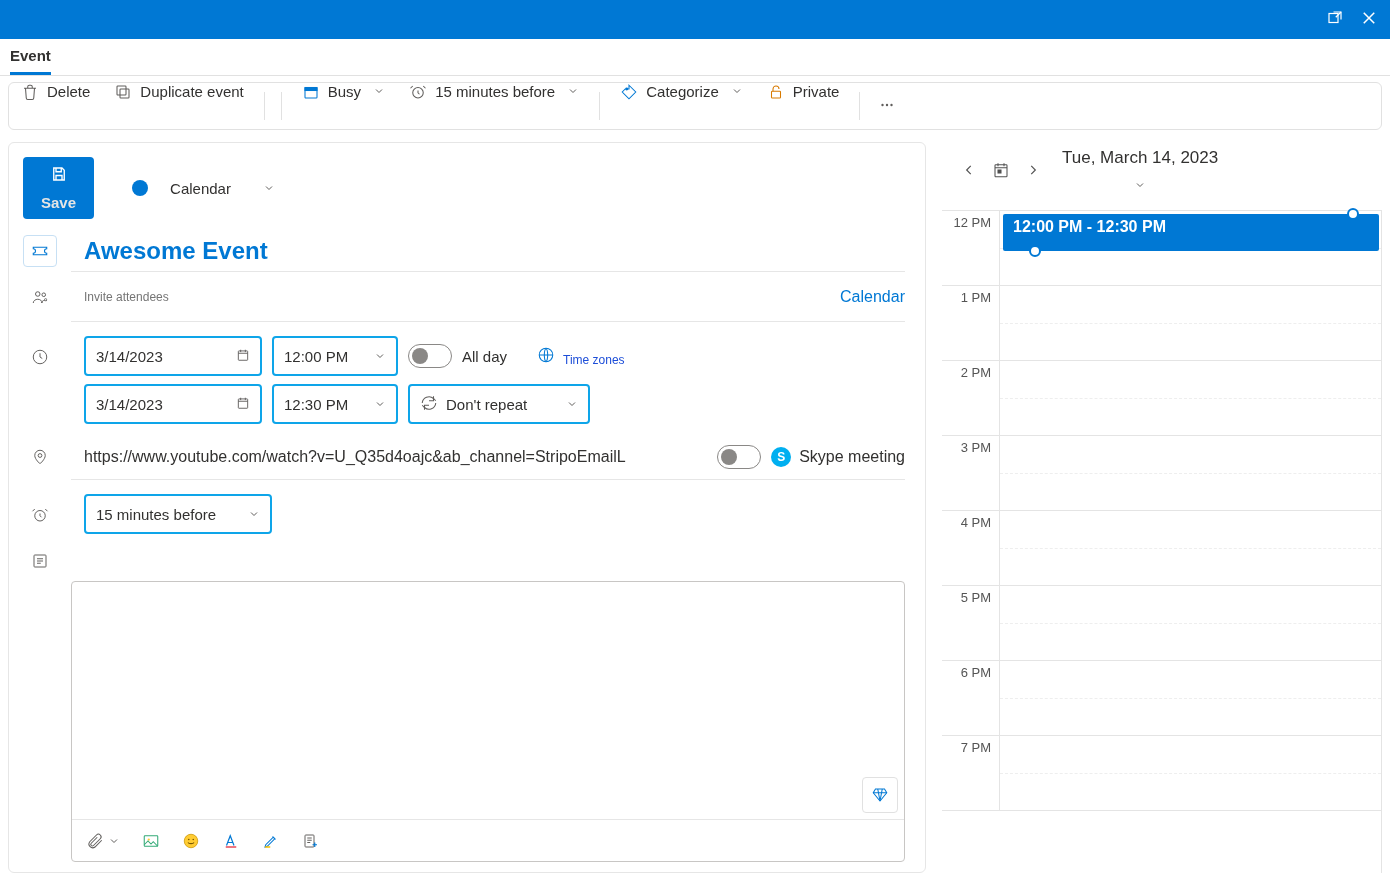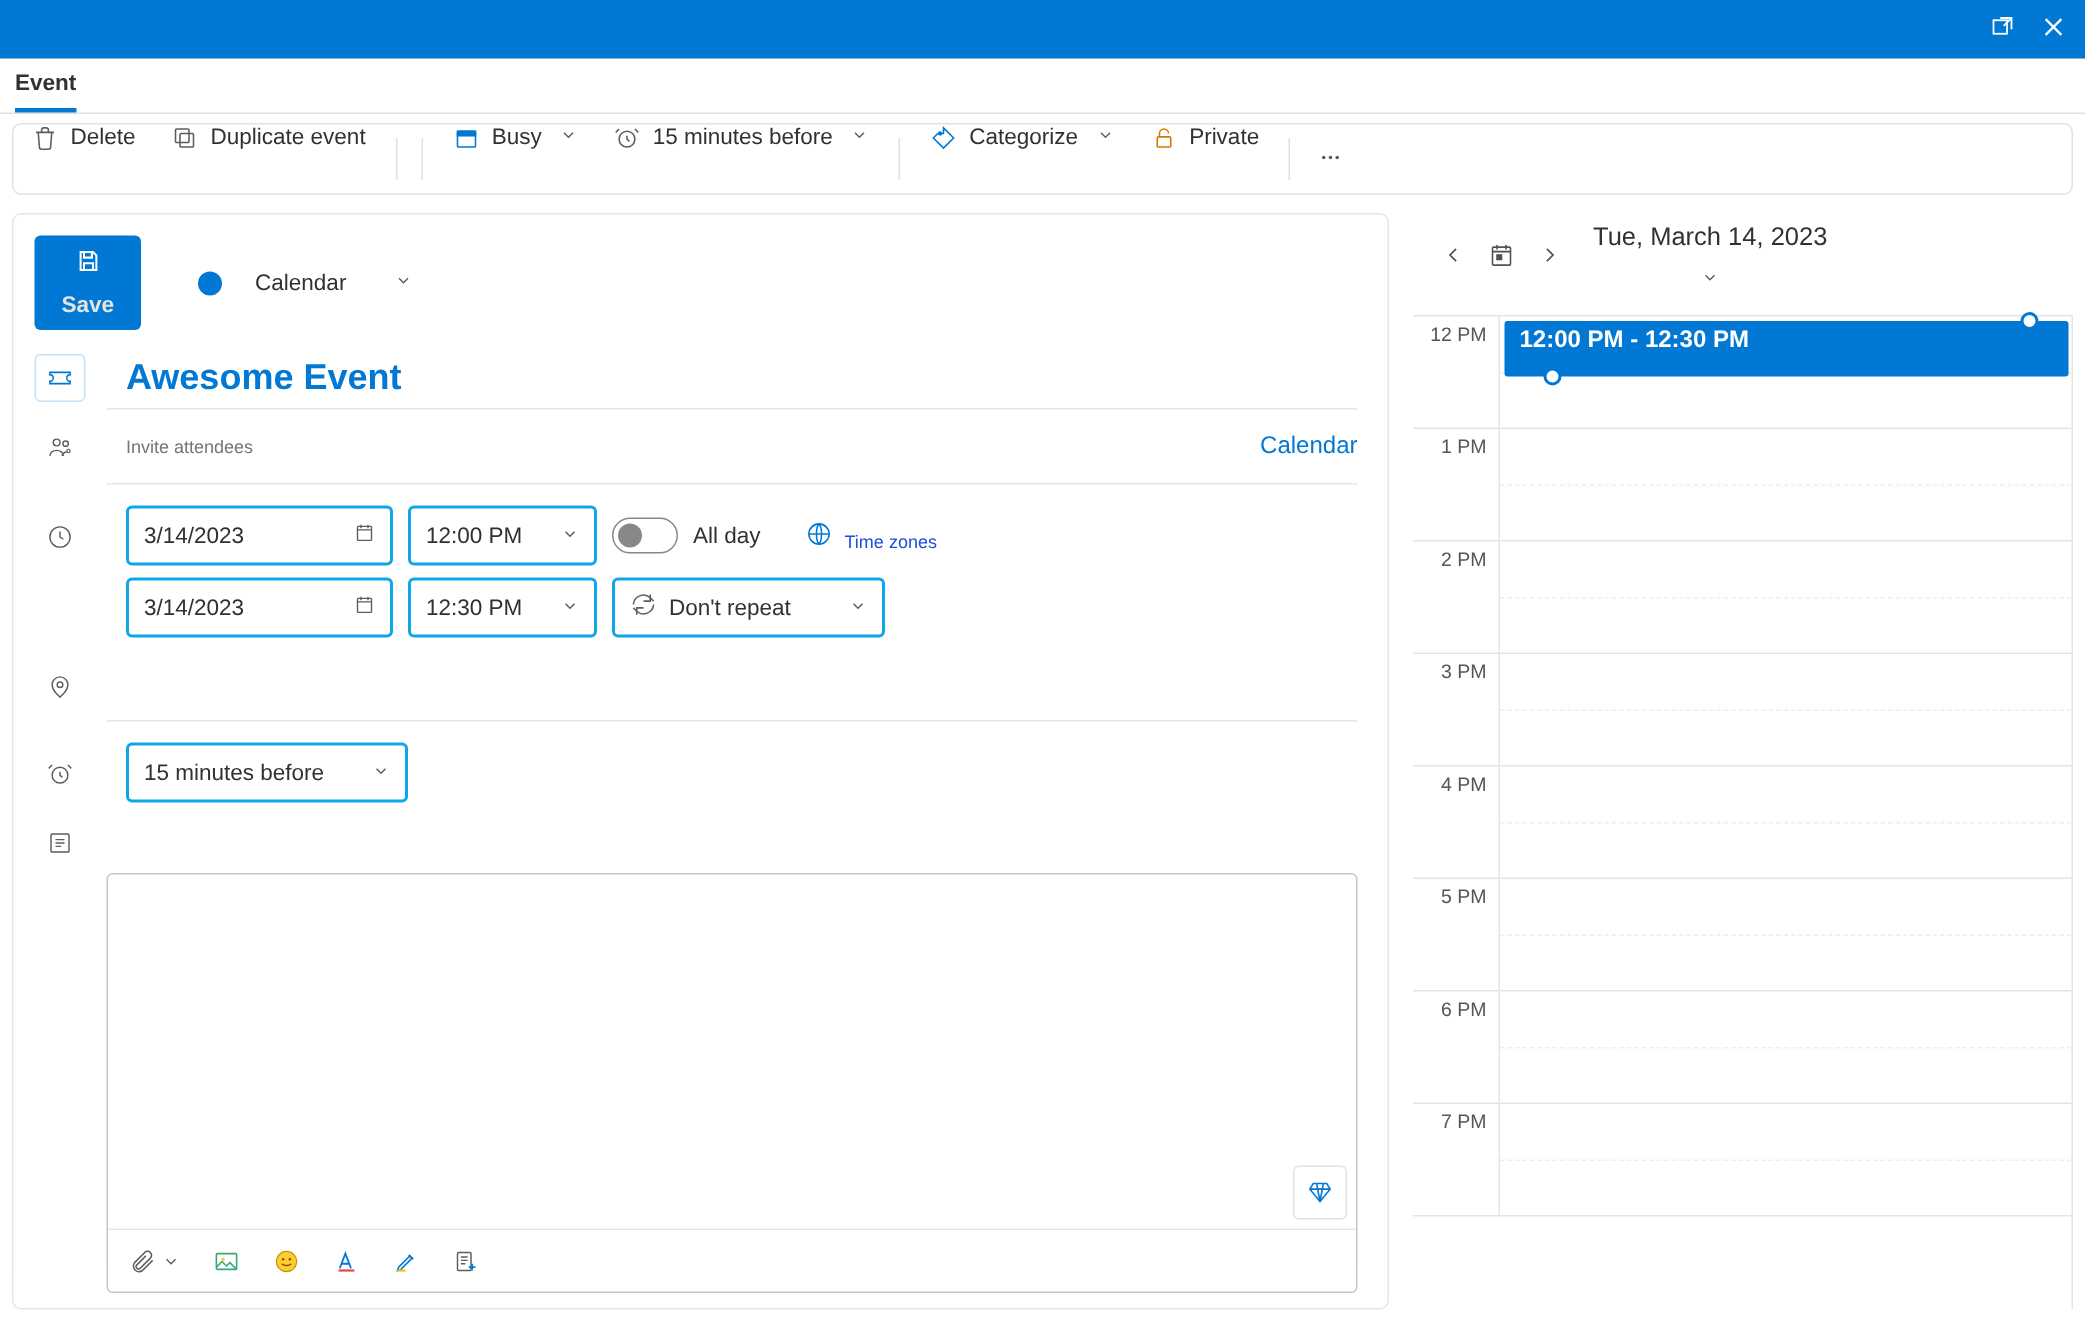--- a/index.html
+++ b/index.html
@@ -413,20 +413,30 @@
       </div>
     </div>
 
     <div class="frow" style="padding-top:6px; padding-bottom:10px;">
       <div class="gutter">
         <span>
           <svg class="i" viewBox="0 0 24 24" fill="none" stroke="currentColor" stroke-width="1.3">
               <path d="M12 21s-7-6-7-11a7 7 0 0114 0c0 5-7 11-7 11z"></path>
               <circle cx="12" cy="10" r="2.5"></circle>
             </svg>
+        </span>
+      </div>
+      <div class="content" style="flex-wrap:nowrap;">
+        <input class="loc-input" value="https://www.youtube.com/watch?v=U_Q35d4oajc&amp;ab_channel=StripoEmailL" style="">
+        <div class="toggle">
+            <div class="knob"></div>
+          </div>
+        <span class="skype">
+          <span class="skype-logo">S</span>
+          <span>Skype meeting</span>
         </span>
       </div>
     </div>
     <div class="row-divider"></div>
 
     <div class="frow" style="padding-top:14px; padding-bottom:8px;">
       <div class="gutter">
         <span>
           <svg class="i" viewBox="0 0 24 24" fill="none" stroke="currentColor" stroke-width="1.3">
               <circle cx="12" cy="13" r="7"></circle>

